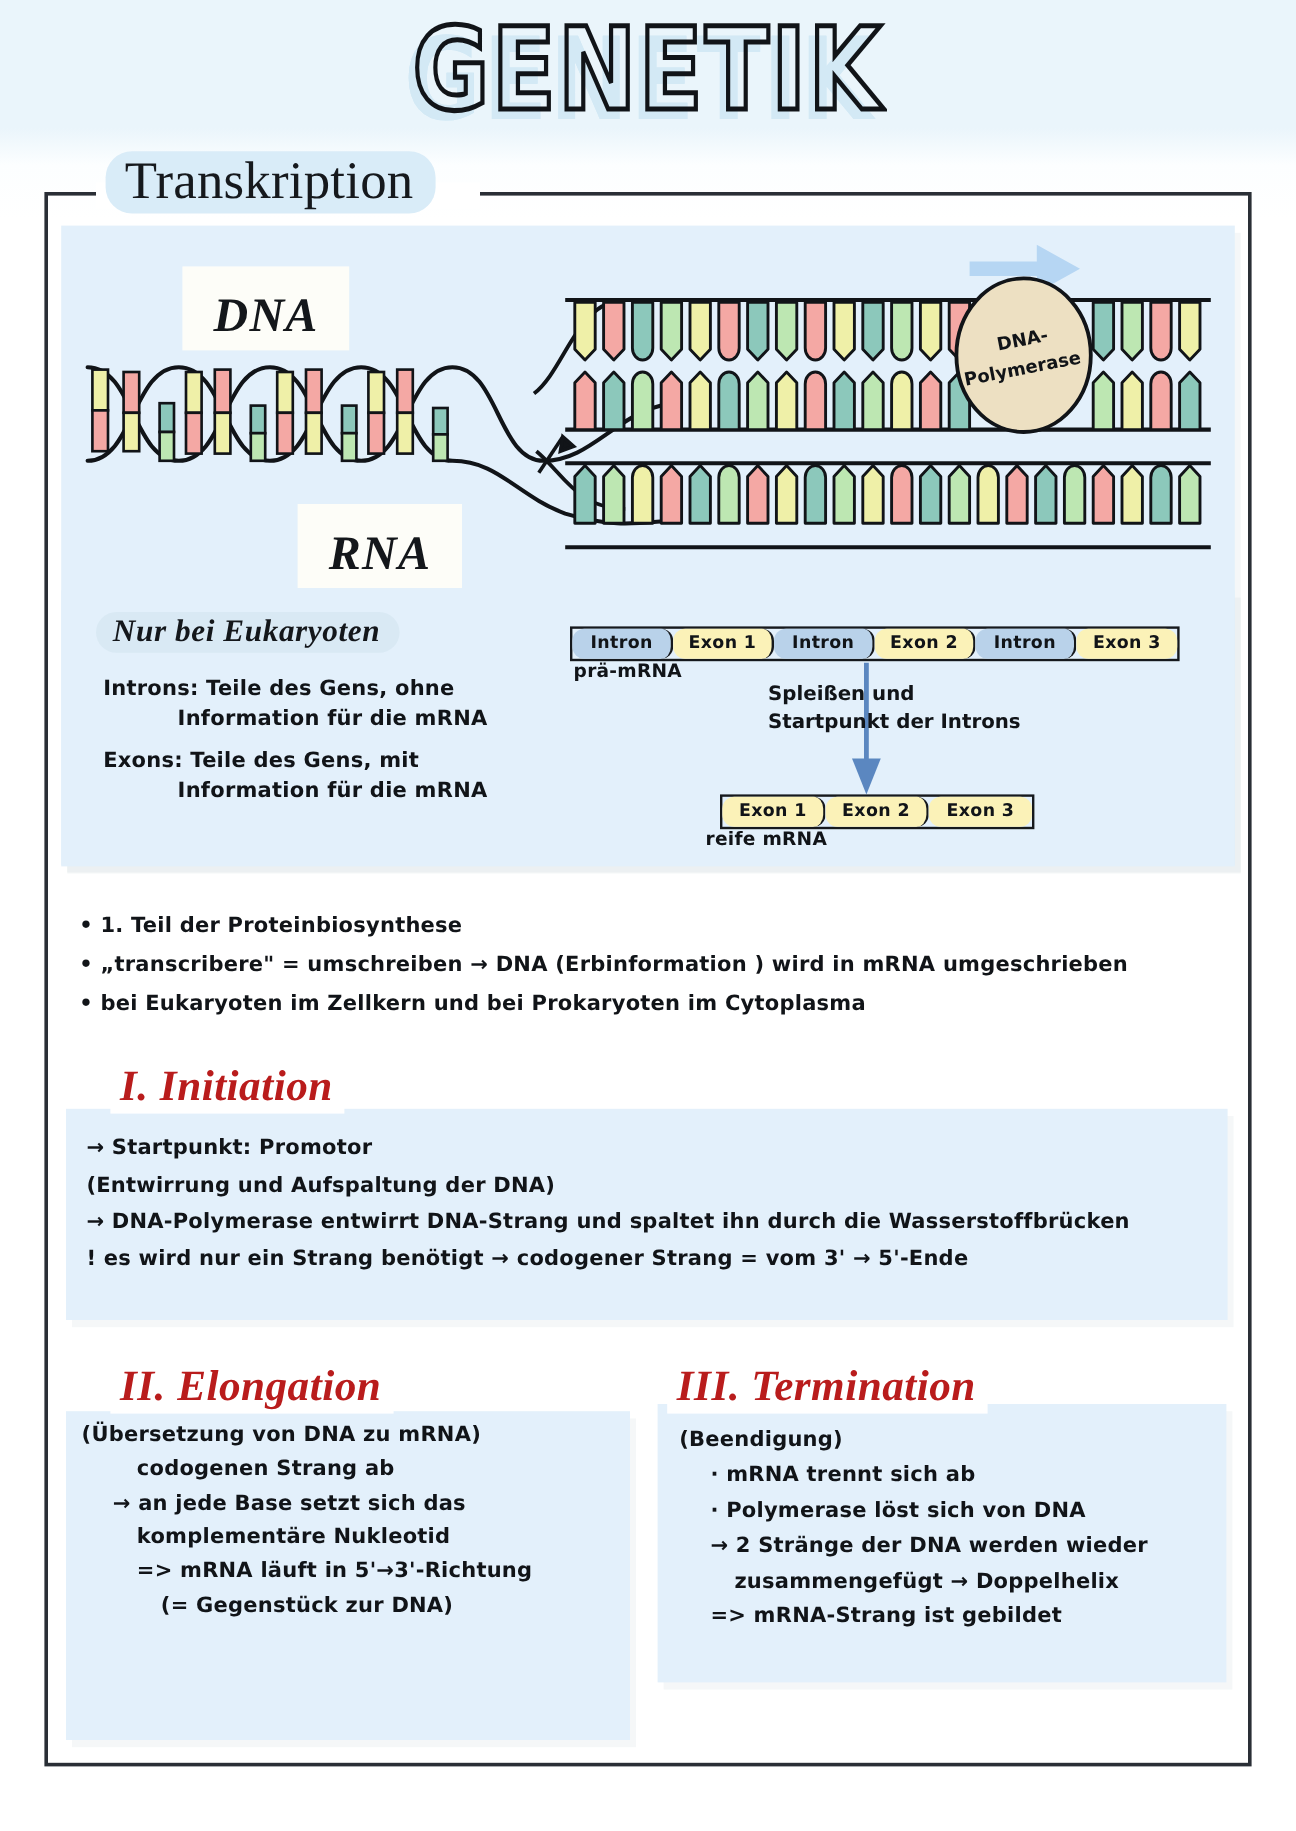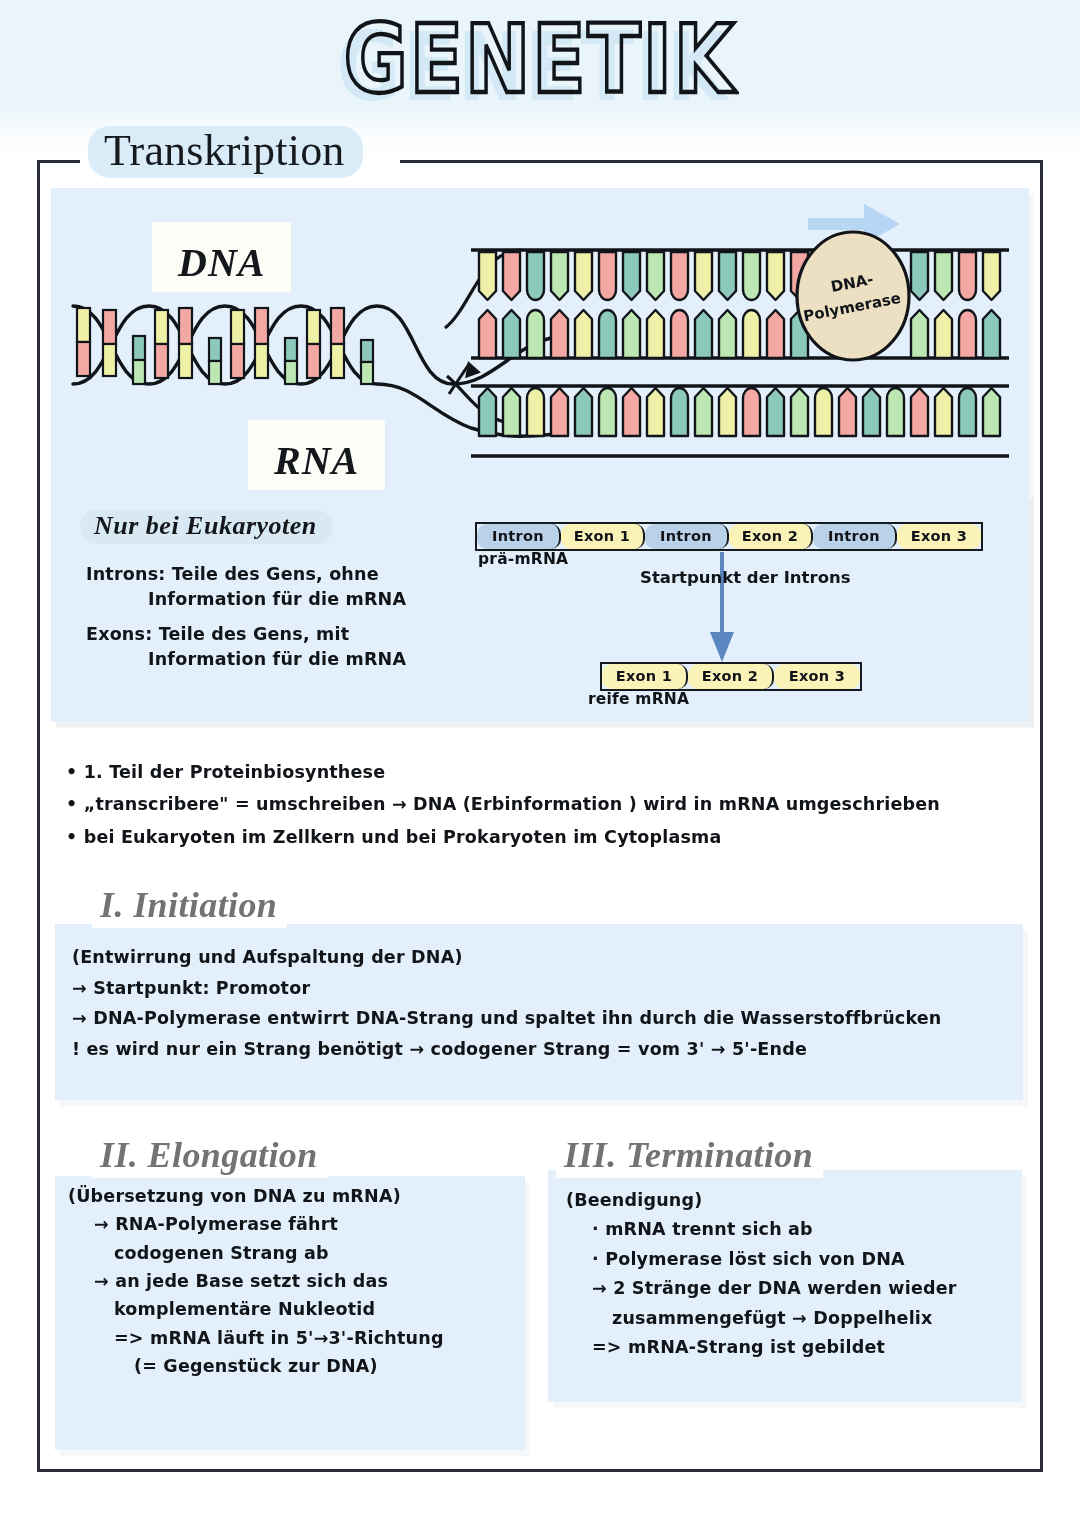--- a/index.html
+++ b/index.html
@@ -192,21 +192,21 @@
   }
 
   
   .sec-heading {
     position: absolute;
     z-index: 6;
     font-family: "Liberation Serif", serif;
     font-style: italic;
     font-weight: bold;
     font-size: 36px;
-    color: #737373;
+    color: #b91c1c;
     background: #ffffff;
     padding: 0 10px 2px 8px;
     letter-spacing: 0.4px;
     white-space: nowrap;
   }
   #h-initiation  { left: 92px;  top: 884px; }
   #h-elongation  { left: 92px;  top: 1134px; }
   #h-termination { left: 556px; top: 1134px; }
 
   #init-card { left: 55px;  top: 924px;  width: 968px; height: 176px; }
@@ -421,50 +421,50 @@
       <div class="seq-cell cell-exon">Exon 3</div>
     </div>
   <div class="seq-caption hand" id="pre-mrna-caption">prä-mRNA</div>
 
   <svg id="splice-arrow" width="30" height="112" viewBox="0 0 30 112">
     <line x1="15" y1="0" x2="15" y2="84" stroke="#5b87c0" stroke-width="4"></line>
     <path d="M3 80 L27 80 L15 110 Z" fill="#5b87c0"></path>
   </svg>
 
   <div class="splice-text">
+    <div>Spleißen und</div>
     <div>Startpunkt der Introns</div>
   </div>
 
   <div class="seq-row" id="mature-row">
       <div class="seq-cell cell-exon">Exon 1</div>
       <div class="seq-cell cell-exon">Exon 2</div>
       <div class="seq-cell cell-exon">Exon 3</div>
     </div>
   <div class="seq-caption hand" id="mature-caption">reife mRNA</div>
 
   <div id="bullets" class="hand">
       <div>• 1. Teil der Proteinbiosynthese</div>
       <div>• „transcribere" = umschreiben → DNA (Erbinformation ) wird in mRNA umgeschrieben</div>
       <div>• bei Eukaryoten im Zellkern und bei Prokaryoten im Cytoplasma</div>
     </div>
 
   <div class="sec-heading" id="h-initiation">I. Initiation</div>
   <div class="card" id="init-card"></div>
   <div class="body-text hand" id="init-text">
+      <div>→ Startpunkt: Promotor</div>
       <div>(Entwirrung und Aufspaltung der DNA)</div>
-      <div>→ Startpunkt: Promotor</div>
       <div>→ DNA-Polymerase entwirrt DNA-Strang und spaltet ihn durch die Wasserstoffbrücken</div>
       <div>! es wird nur ein Strang benötigt → codogener Strang = vom 3' → 5'-Ende</div>
     </div>
 
   <div class="sec-heading" id="h-elongation">II. Elongation</div>
   <div class="card" id="elon-card"></div>
   <div class="body-text hand" id="elon-text">
       <div>(Übersetzung von DNA zu mRNA)</div>
-      <div class="ind1">→ RNA-Polymerase fährt</div>
       <div class="ind2">codogenen Strang ab</div>
       <div class="ind1">→ an jede Base setzt sich das</div>
       <div class="ind2">komplementäre Nukleotid</div>
       <div class="ind2">=&gt; mRNA läuft in 5'→3'-Richtung</div>
       <div class="ind3">(= Gegenstück zur DNA)</div>
     </div>
 
   <div class="sec-heading" id="h-termination">III. Termination</div>
   <div class="card" id="term-card"></div>
   <div class="body-text hand" id="term-text">

